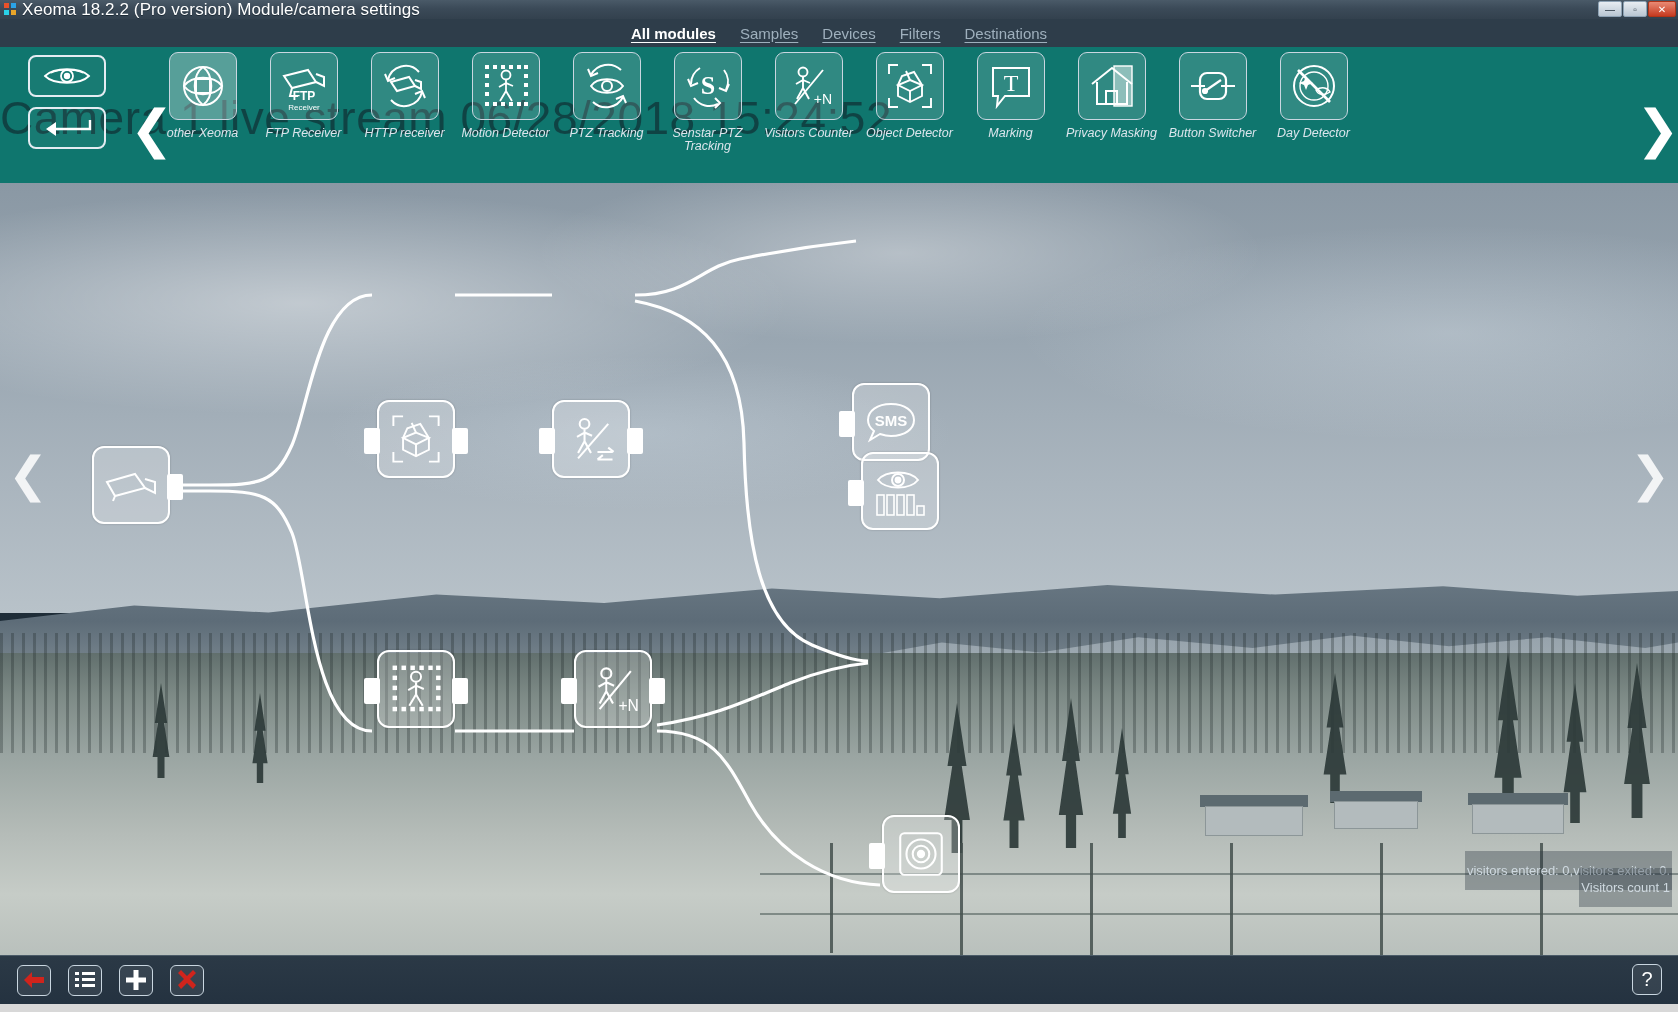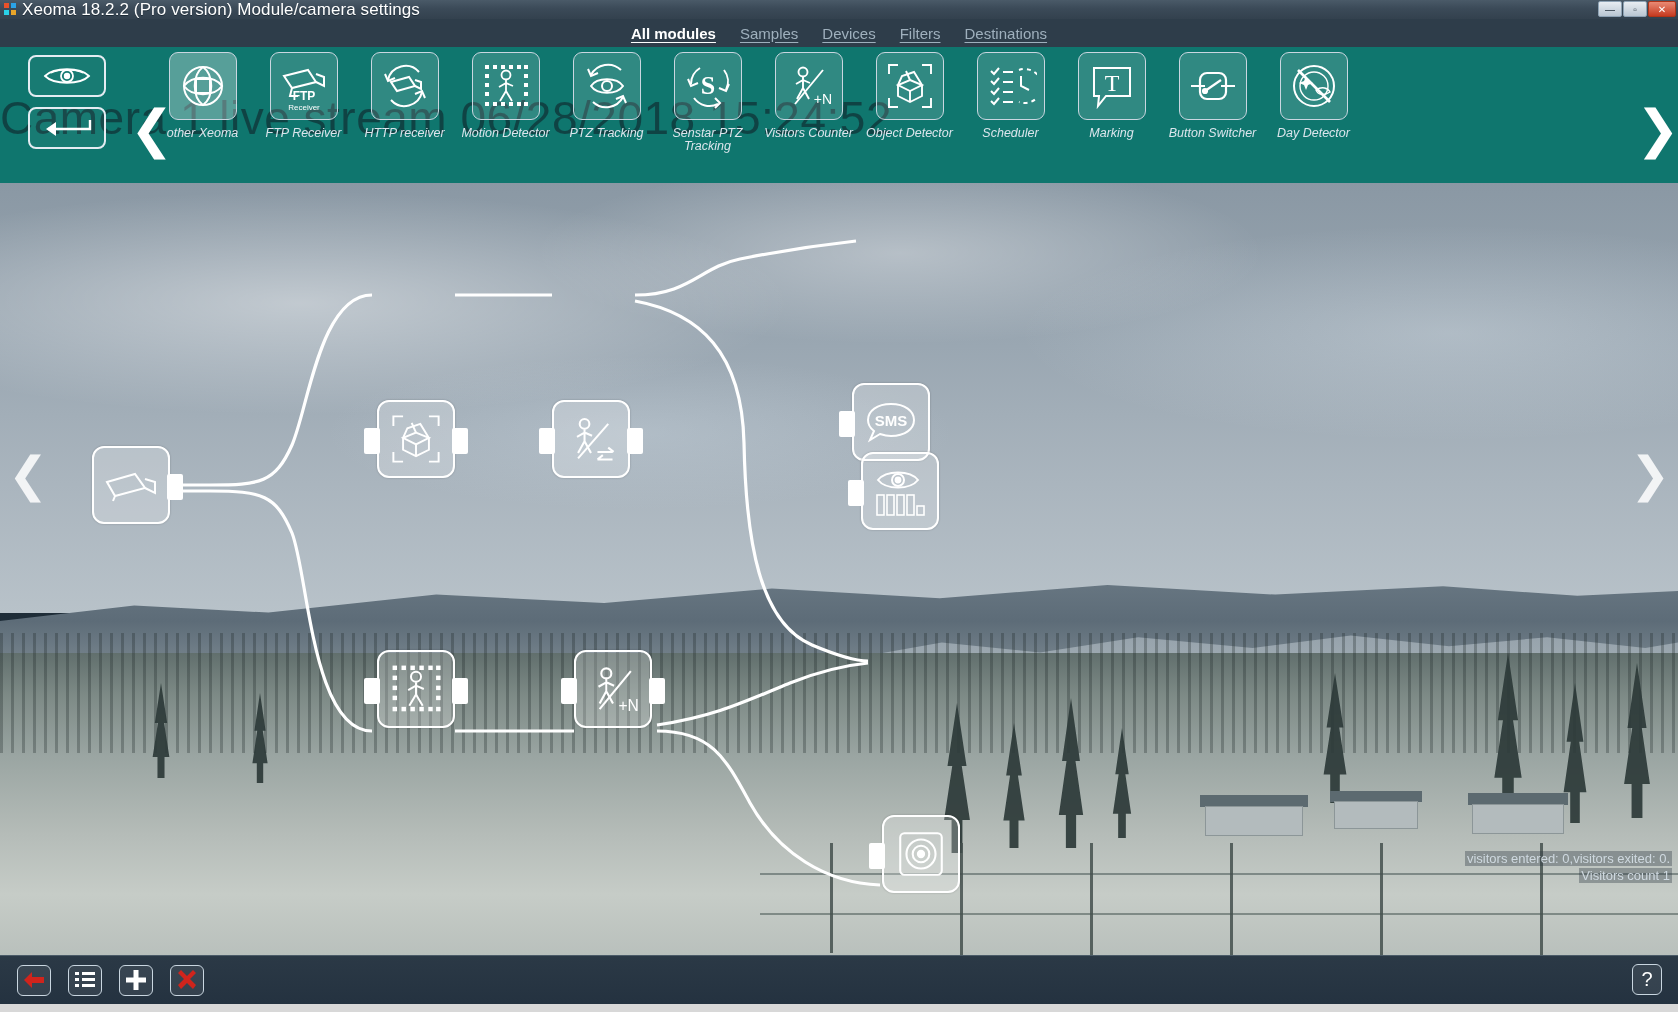--- a/index.html
+++ b/index.html
@@ -112,21 +112,21 @@
     display:flex;align-items:center;justify-content:center;
     box-shadow:0 0 2px rgba(0,0,0,.25);}
   .port{ position:absolute;width:16px;height:26px;background:#ffffff;border-radius:2px;}
   .port.l{ left:-15px; top:26px;}
   .port.r{ right:-15px; top:26px;}
   .stage-arrow{ position:absolute; color:rgba(255,255,255,.85); font-size:48px;
     font-weight:300; line-height:48px;}
 
   
   .vid-ovl{ position:absolute; right:6px; color:#cfd9e0; font-size:13px;
-    background:rgba(40,52,62,.35); padding:0 2px;}
+    background:rgba(40,52,62,.35); padding:12px 2px;}
 
   
   #bottombar{ position:absolute;left:0;top:955px;width:1678px;height:49px;
     background:linear-gradient(to bottom,#2b3946,#243240);
     border-top:1px solid #4b5b68; display:flex;align-items:center;}
   .bbtn{ width:34px;height:31px;border:1.5px solid #c9d6e0;border-radius:6px;
     background:rgba(255,255,255,0.07); display:flex;align-items:center;
     justify-content:center; margin-left:17px;}
   #help-btn{ position:absolute; right:16px; top:8px; width:30px;height:31px;
     border:1.5px solid #c9d6e0;border-radius:6px;
@@ -304,44 +304,42 @@
           <path d="M26 20 L38 25 L26 31 L14 25 Z"></path>
           <path d="M14 25 L14 36 L26 42 L38 36 L38 25"></path>
           <path d="M26 31 L26 42"></path>
           <path d="M14 25 L18 16 L30 12 L38 25"></path>
           <path d="M26 20 L22 11"></path>
         </svg>
       </div>
       <div class="lbl">Object Detector</div>
     </div>
 
-    <div class="mod">
-      <div class="tile">
-        <svg width="52" height="52" viewBox="0 0 52 52" fill="none" stroke="#fff" stroke-width="2">
-          <path d="M6 11 L9 14 L14 8 M18 12 L28 12"></path>
-          <path d="M6 21 L9 24 L14 18 M18 22 L28 22"></path>
-          <path d="M6 31 L9 34 L14 28 M18 32 L28 32"></path>
-          <path d="M6 41 L9 44 L14 38 M18 42 L28 42"></path>
-          <path d="M34 10 A17 17 0 1 1 34 42" stroke-dasharray="4 4"></path>
-          <path d="M36 16 L36 26 L44 30"></path>
-        </svg>
-      </div>
-      <div class="lbl">Scheduler</div>
-    </div>
 
     <div class="mod">
       <div class="tile">
         <svg width="52" height="52" viewBox="0 0 52 52" fill="none" stroke="#fff" stroke-width="2">
           <path d="M8 8 L44 8 L44 36 L20 36 L12 46 L13 36 L8 36 Z"></path>
           <text x="26" y="31" font-size="24" fill="#fff" stroke="none" text-anchor="middle" font-family="Liberation Serif, serif">T</text>
         </svg>
       </div>
       <div class="lbl">Marking</div>
     </div>
 
+    <div class="mod">
+      <div class="tile">
+        <svg width="52" height="52" viewBox="0 0 52 52" fill="none" stroke="#fff" stroke-width="2">
+          <path d="M6 24 L26 8 L46 24"></path>
+          <path d="M11 22 L11 44 L41 44 L41 22"></path>
+          <path d="M20 44 L20 31 L31 31 L31 44"></path>
+          <rect x="28" y="6" width="18" height="40" fill="rgba(255,255,255,0.45)" stroke="#fff" stroke-width="1.4"></rect>
+        </svg>
+      </div>
+      <div class="lbl">Privacy Masking</div>
+    </div>
 
 
     <div class="mod">
       <div class="tile">
         <svg width="52" height="52" viewBox="0 0 52 52" fill="none" stroke="#fff" stroke-width="2.2">
           <rect x="13" y="13" width="26" height="26" rx="7"></rect>
           <path d="M4 26 L18 26 M34 26 L48 26"></path>
           <path d="M18 31 L34 20"></path>
           <circle cx="18" cy="31" r="2" fill="#fff"></circle>
         </svg>

